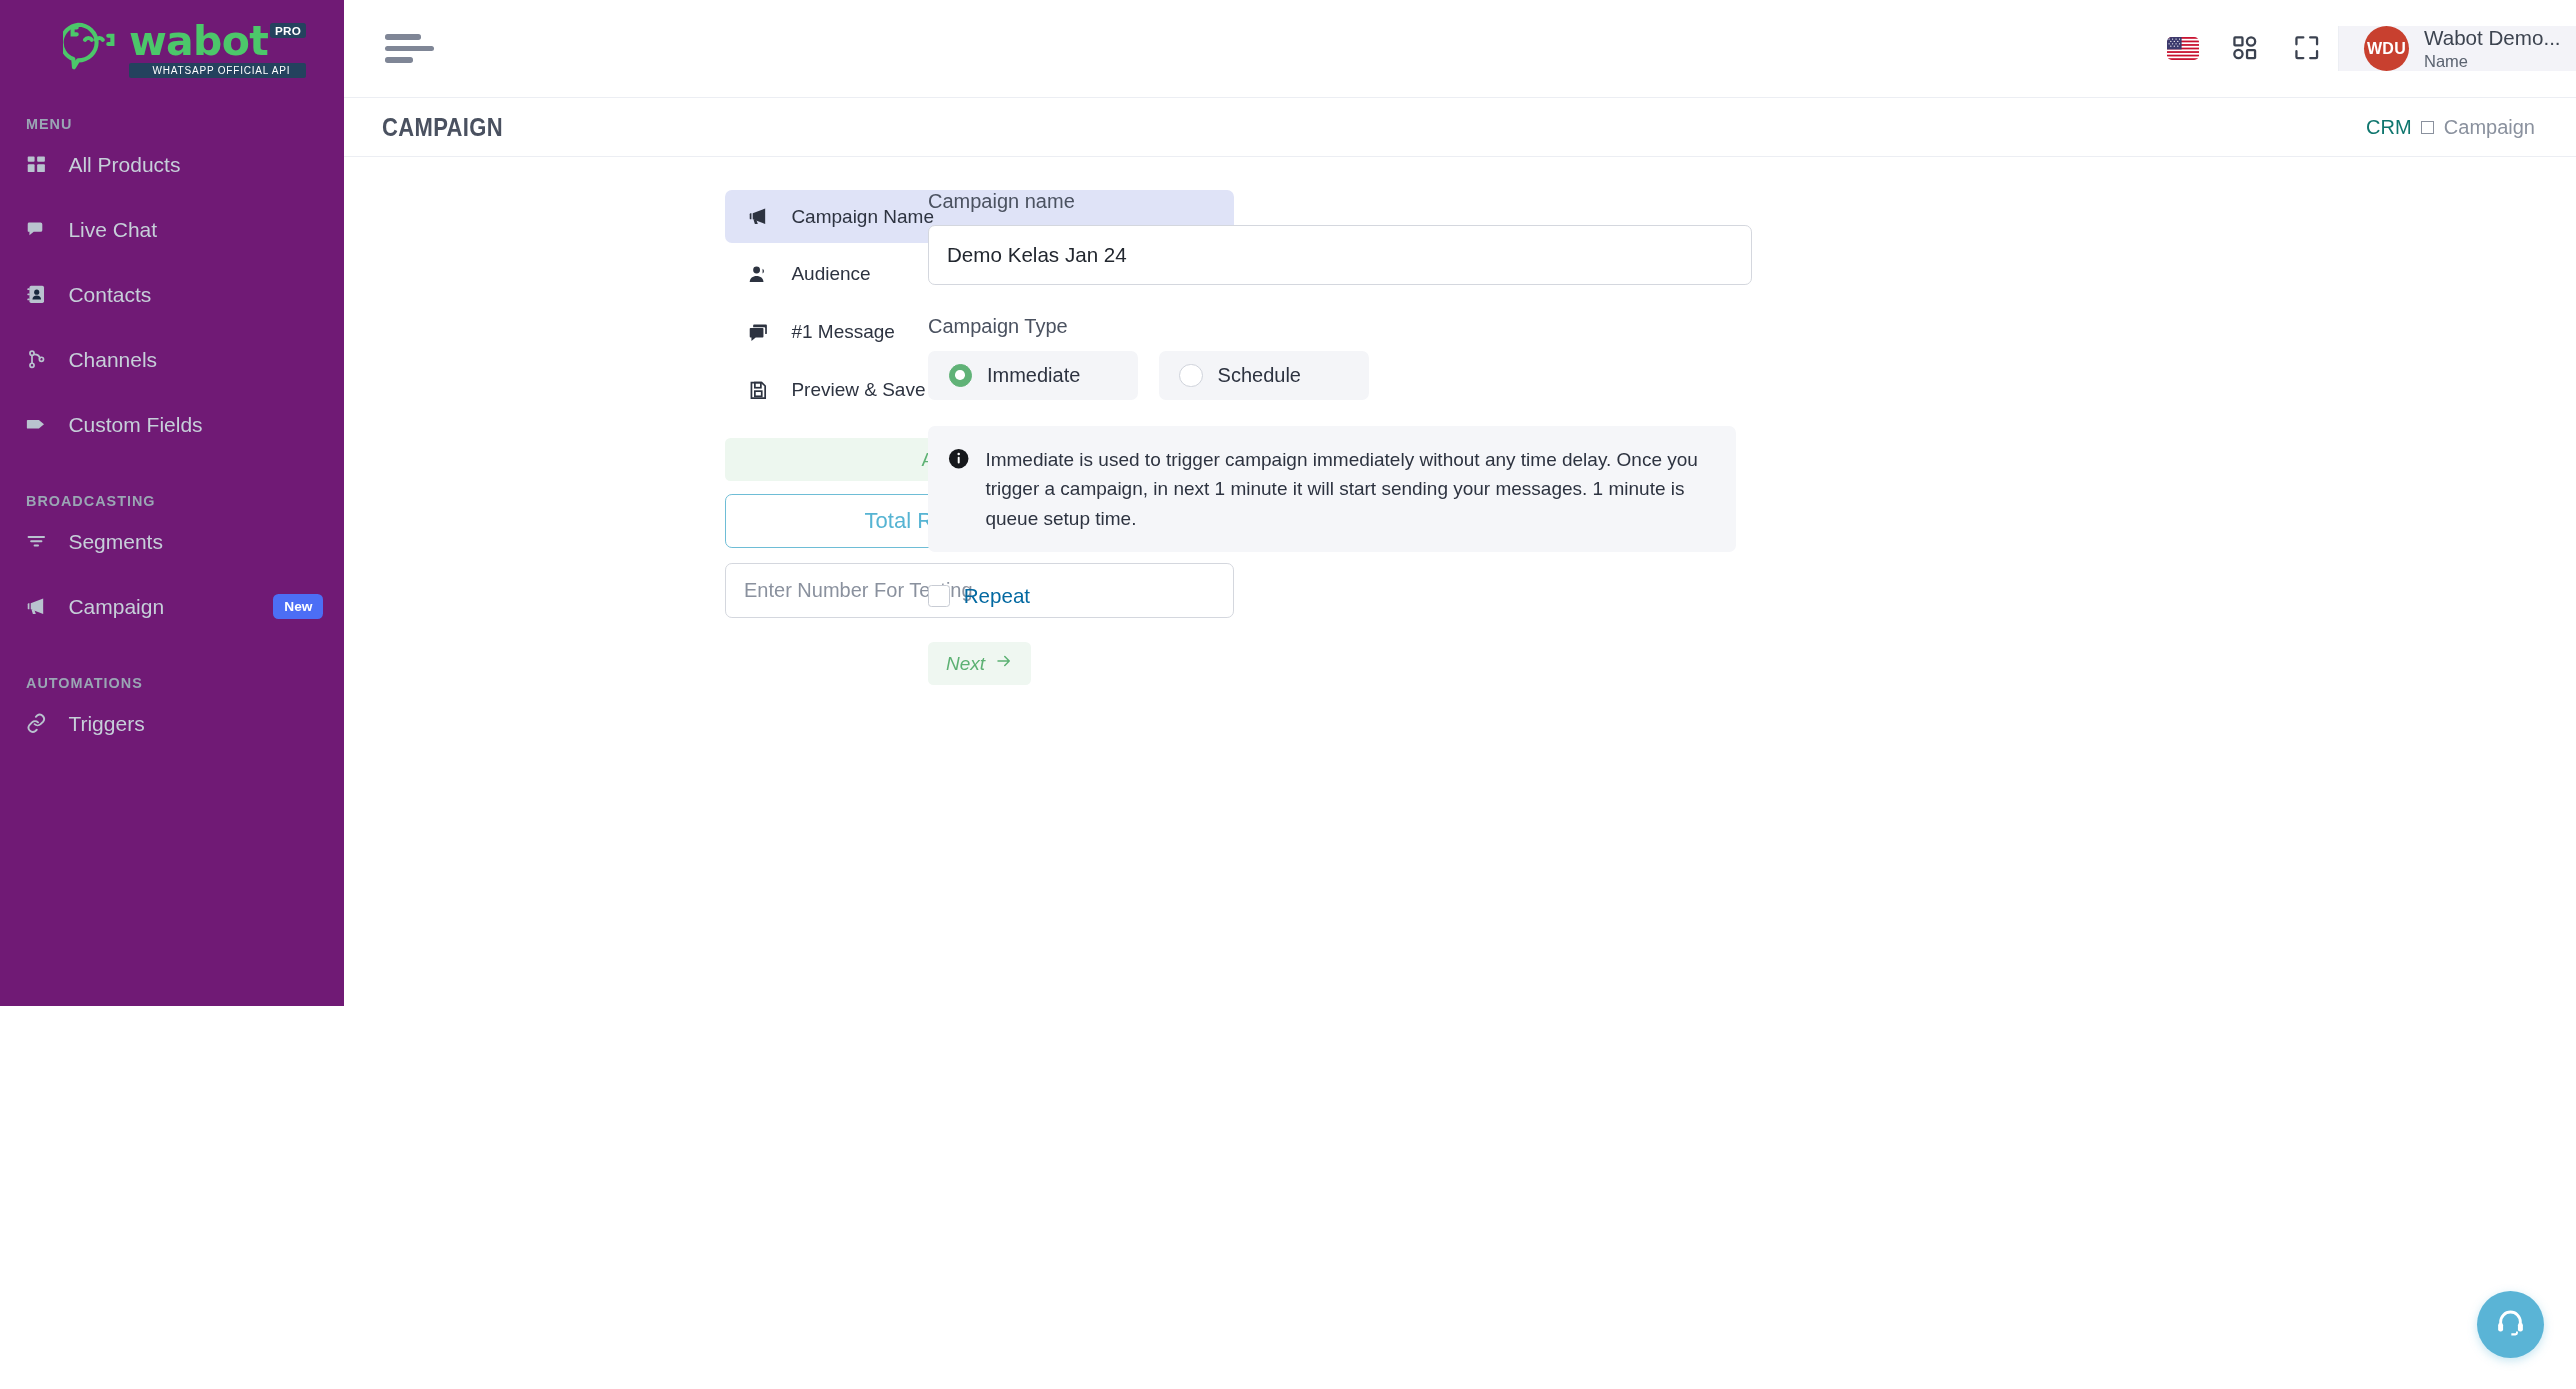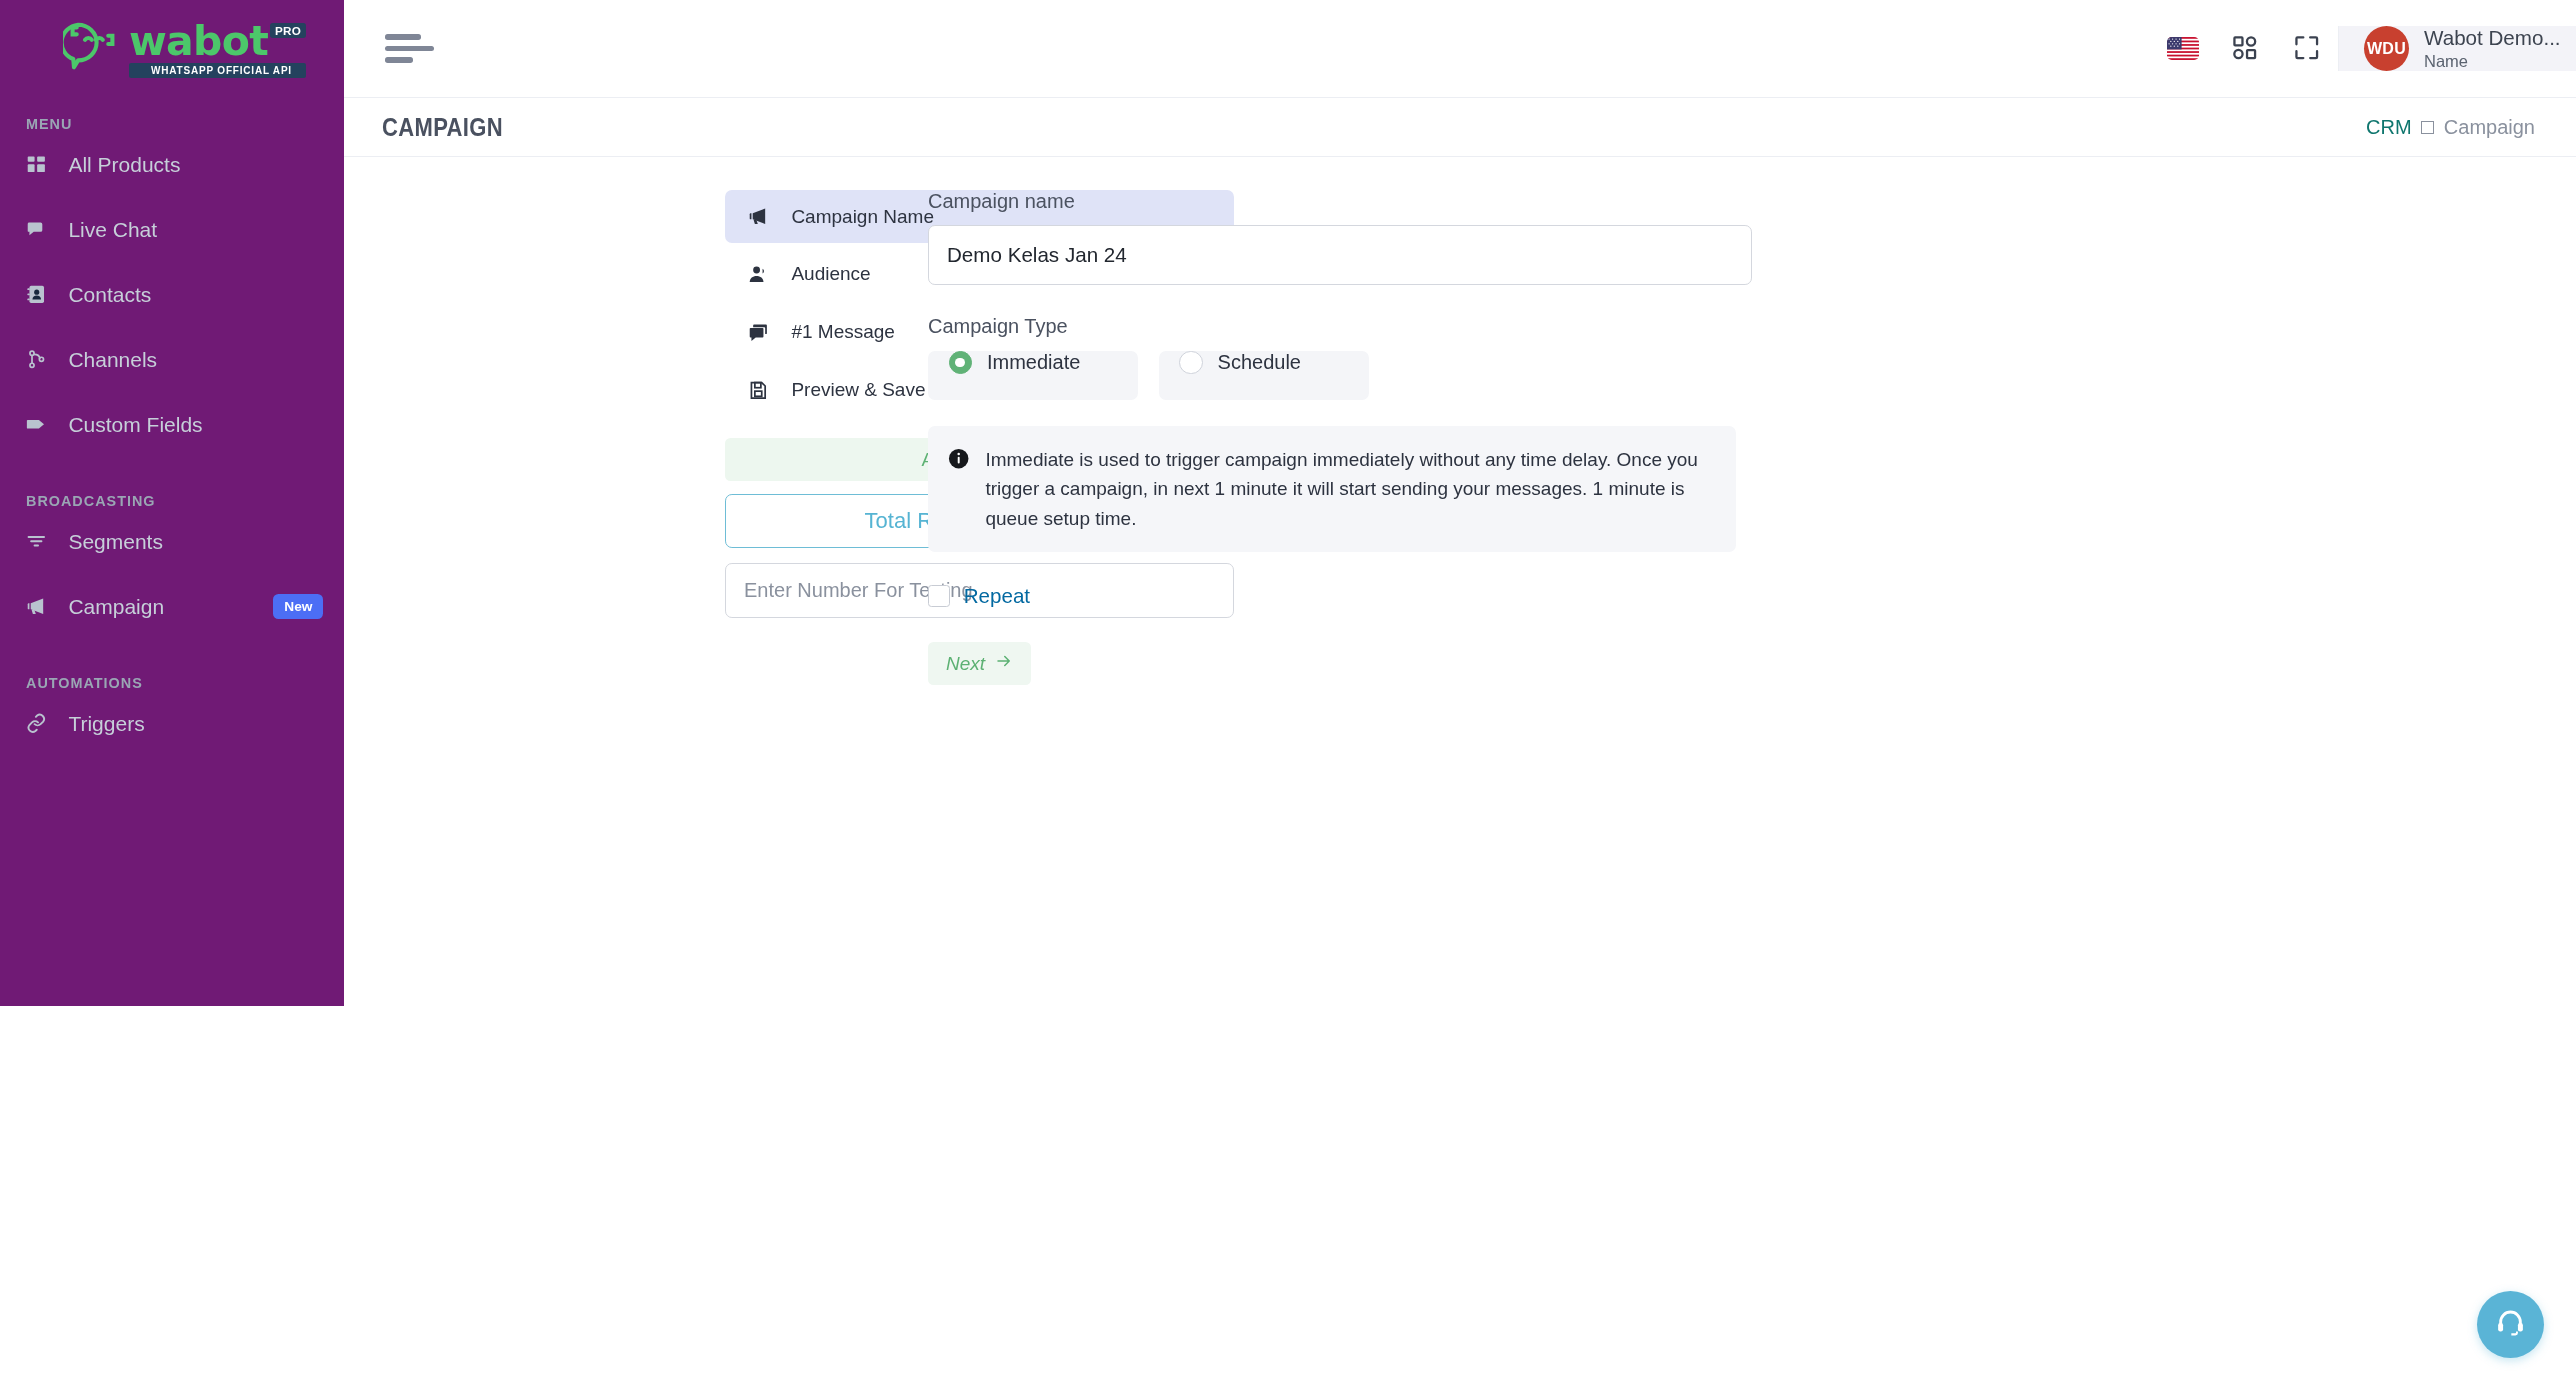--- a/index.html
+++ b/index.html
@@ -50,21 +50,21 @@
     padding: 2.1px 4.8px 1.4px 4.8px;
     border-radius: 2.7px;
     margin-left: 2.1px;
     margin-top: 1.4px;
     font-family: "Liberation Sans", sans-serif;
   }
   .logo-sub {
     background: #24425e;
     color: #ffffff;
     font-size: 10px;
-    font-weight: 700;
+    font-weight: 400;
     letter-spacing: 0.8px;
     padding: 2.1px 6.9px 2.1px 15px;
     border-radius: 2.1px;
     margin-top: 2.1px;
     align-self: stretch;
     text-align: center;
     font-family: "Liberation Sans", sans-serif;
   }
 
   .nav-section-label {
@@ -296,20 +296,21 @@
     outline: none;
     background: #ffffff;
   }
   .type-label { margin-top: 30px; }
   .radio-row { display: flex; gap: 20.6px; margin-top: 4.1px; }
   .radio-pill {
     background: #f4f5f8;
     border-radius: 6.9px;
     height: 49px;
     display: flex;
+    align-items: center;
     padding: 0 27.5px 0 20.6px;
     gap: 15px;
     cursor: pointer;
     min-width: 210px;
   }
   .radio-dot {
     width: 23.4px; height: 23.4px; border-radius: 50%;
     border: 1.4px solid #cfd3db; background: #ffffff;
     flex: 0 0 23.4px;
     display: flex; align-items: center; justify-content: center;

